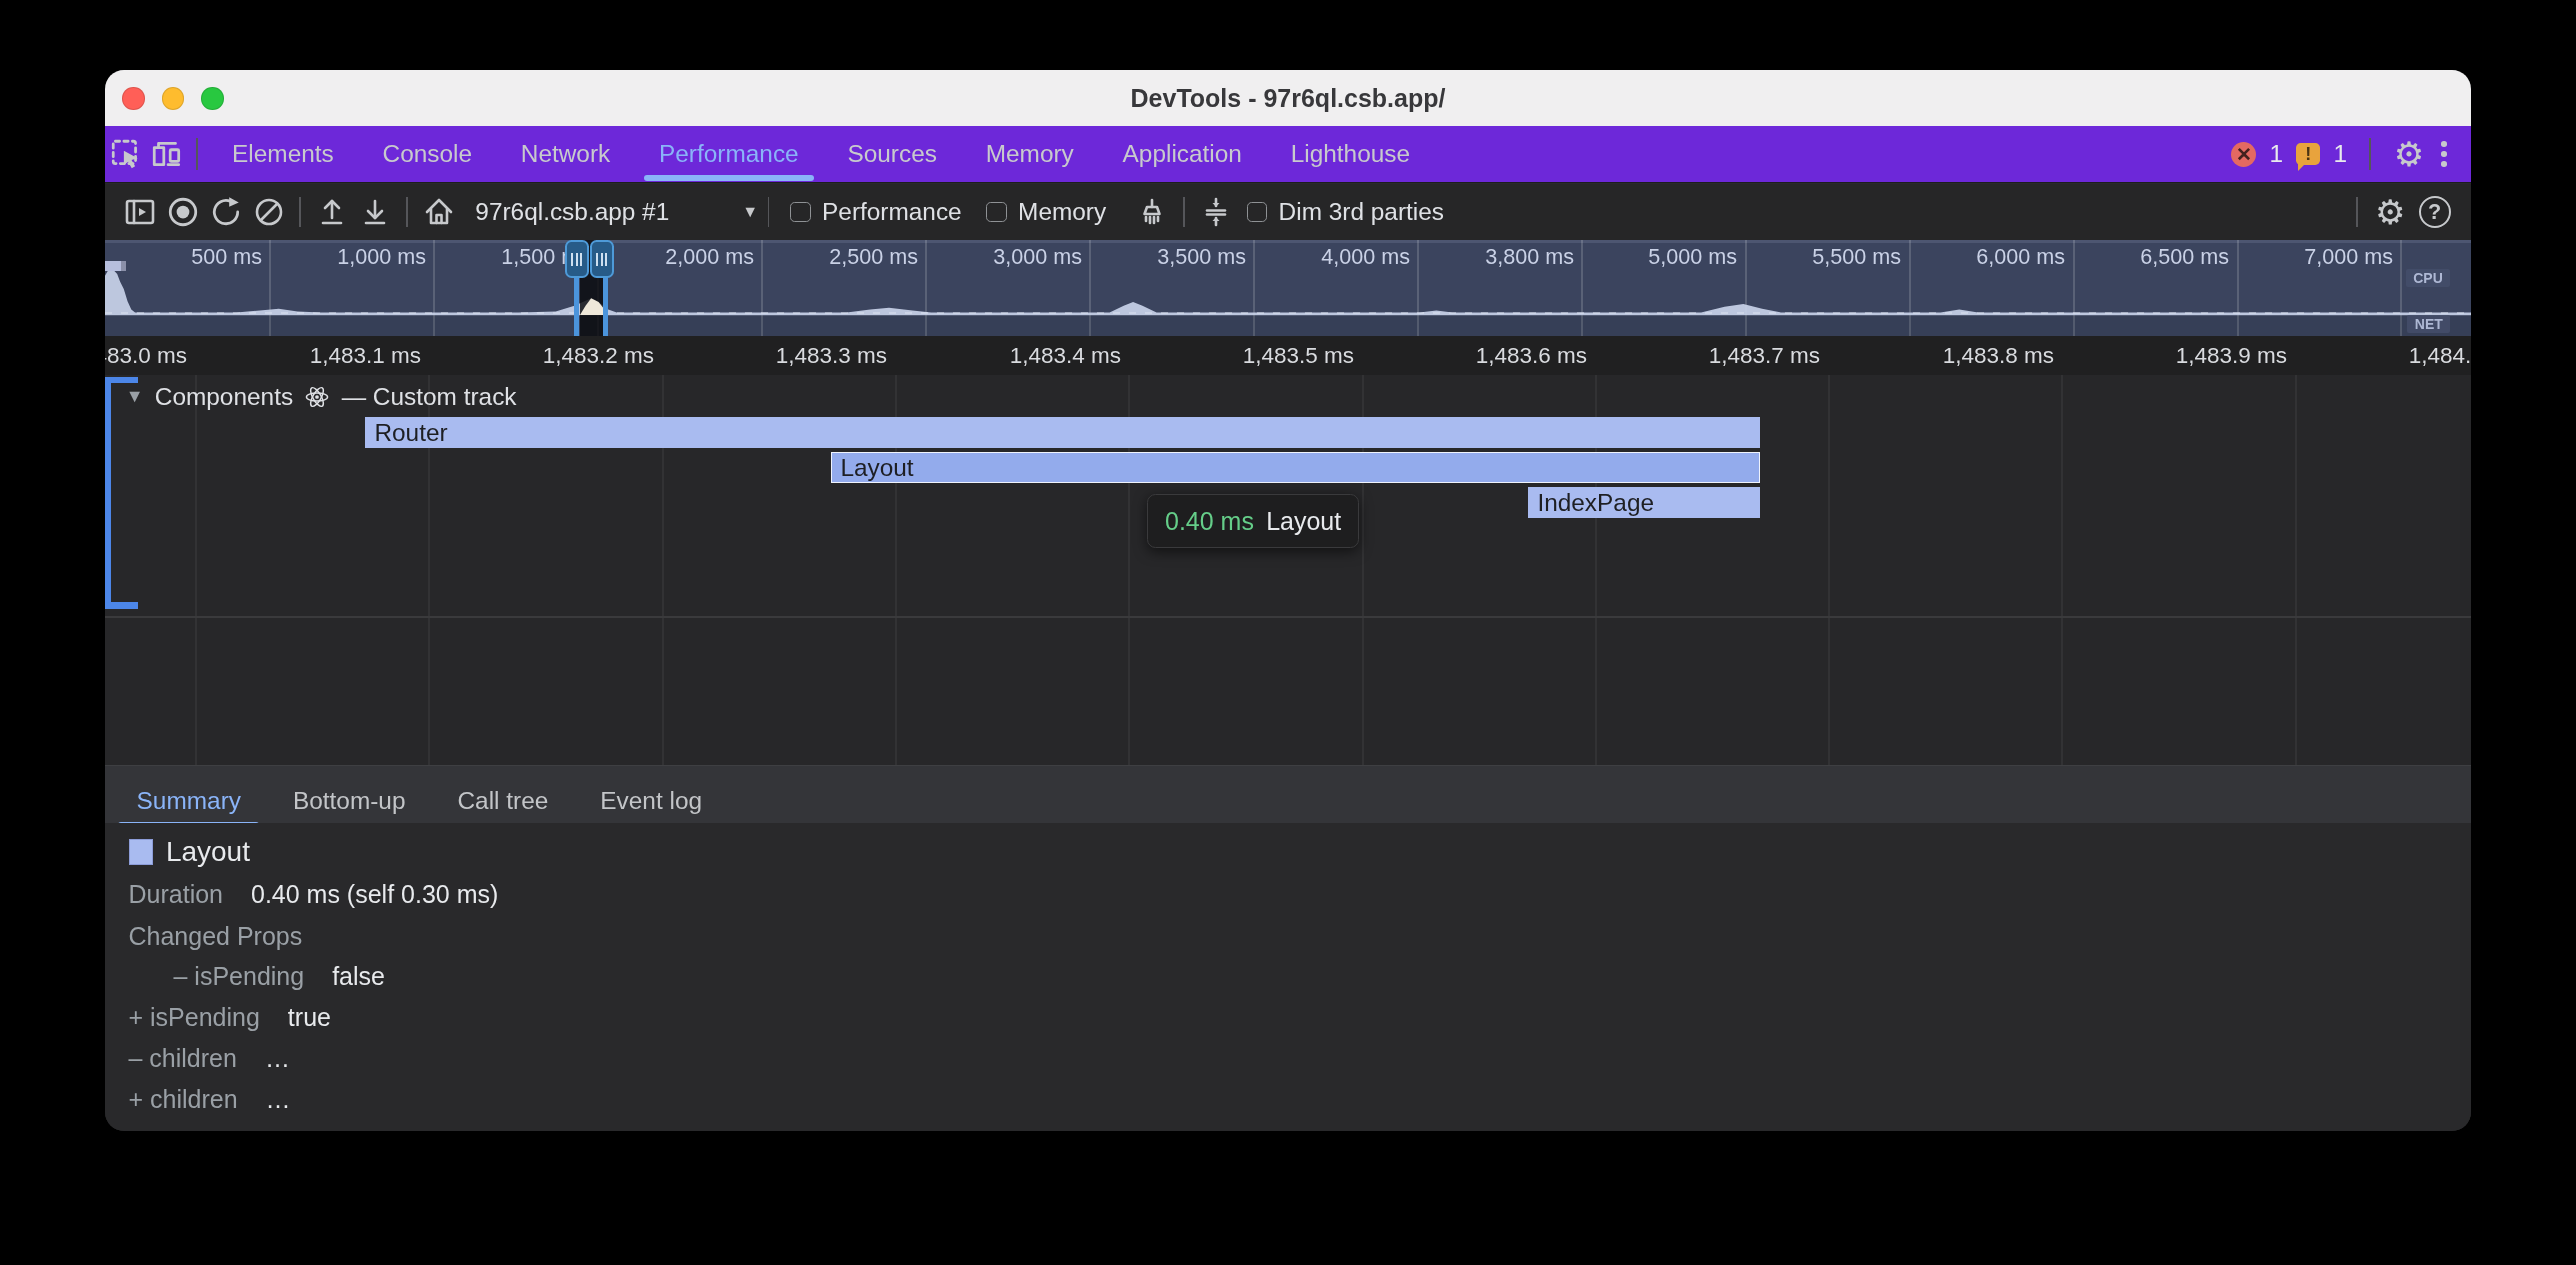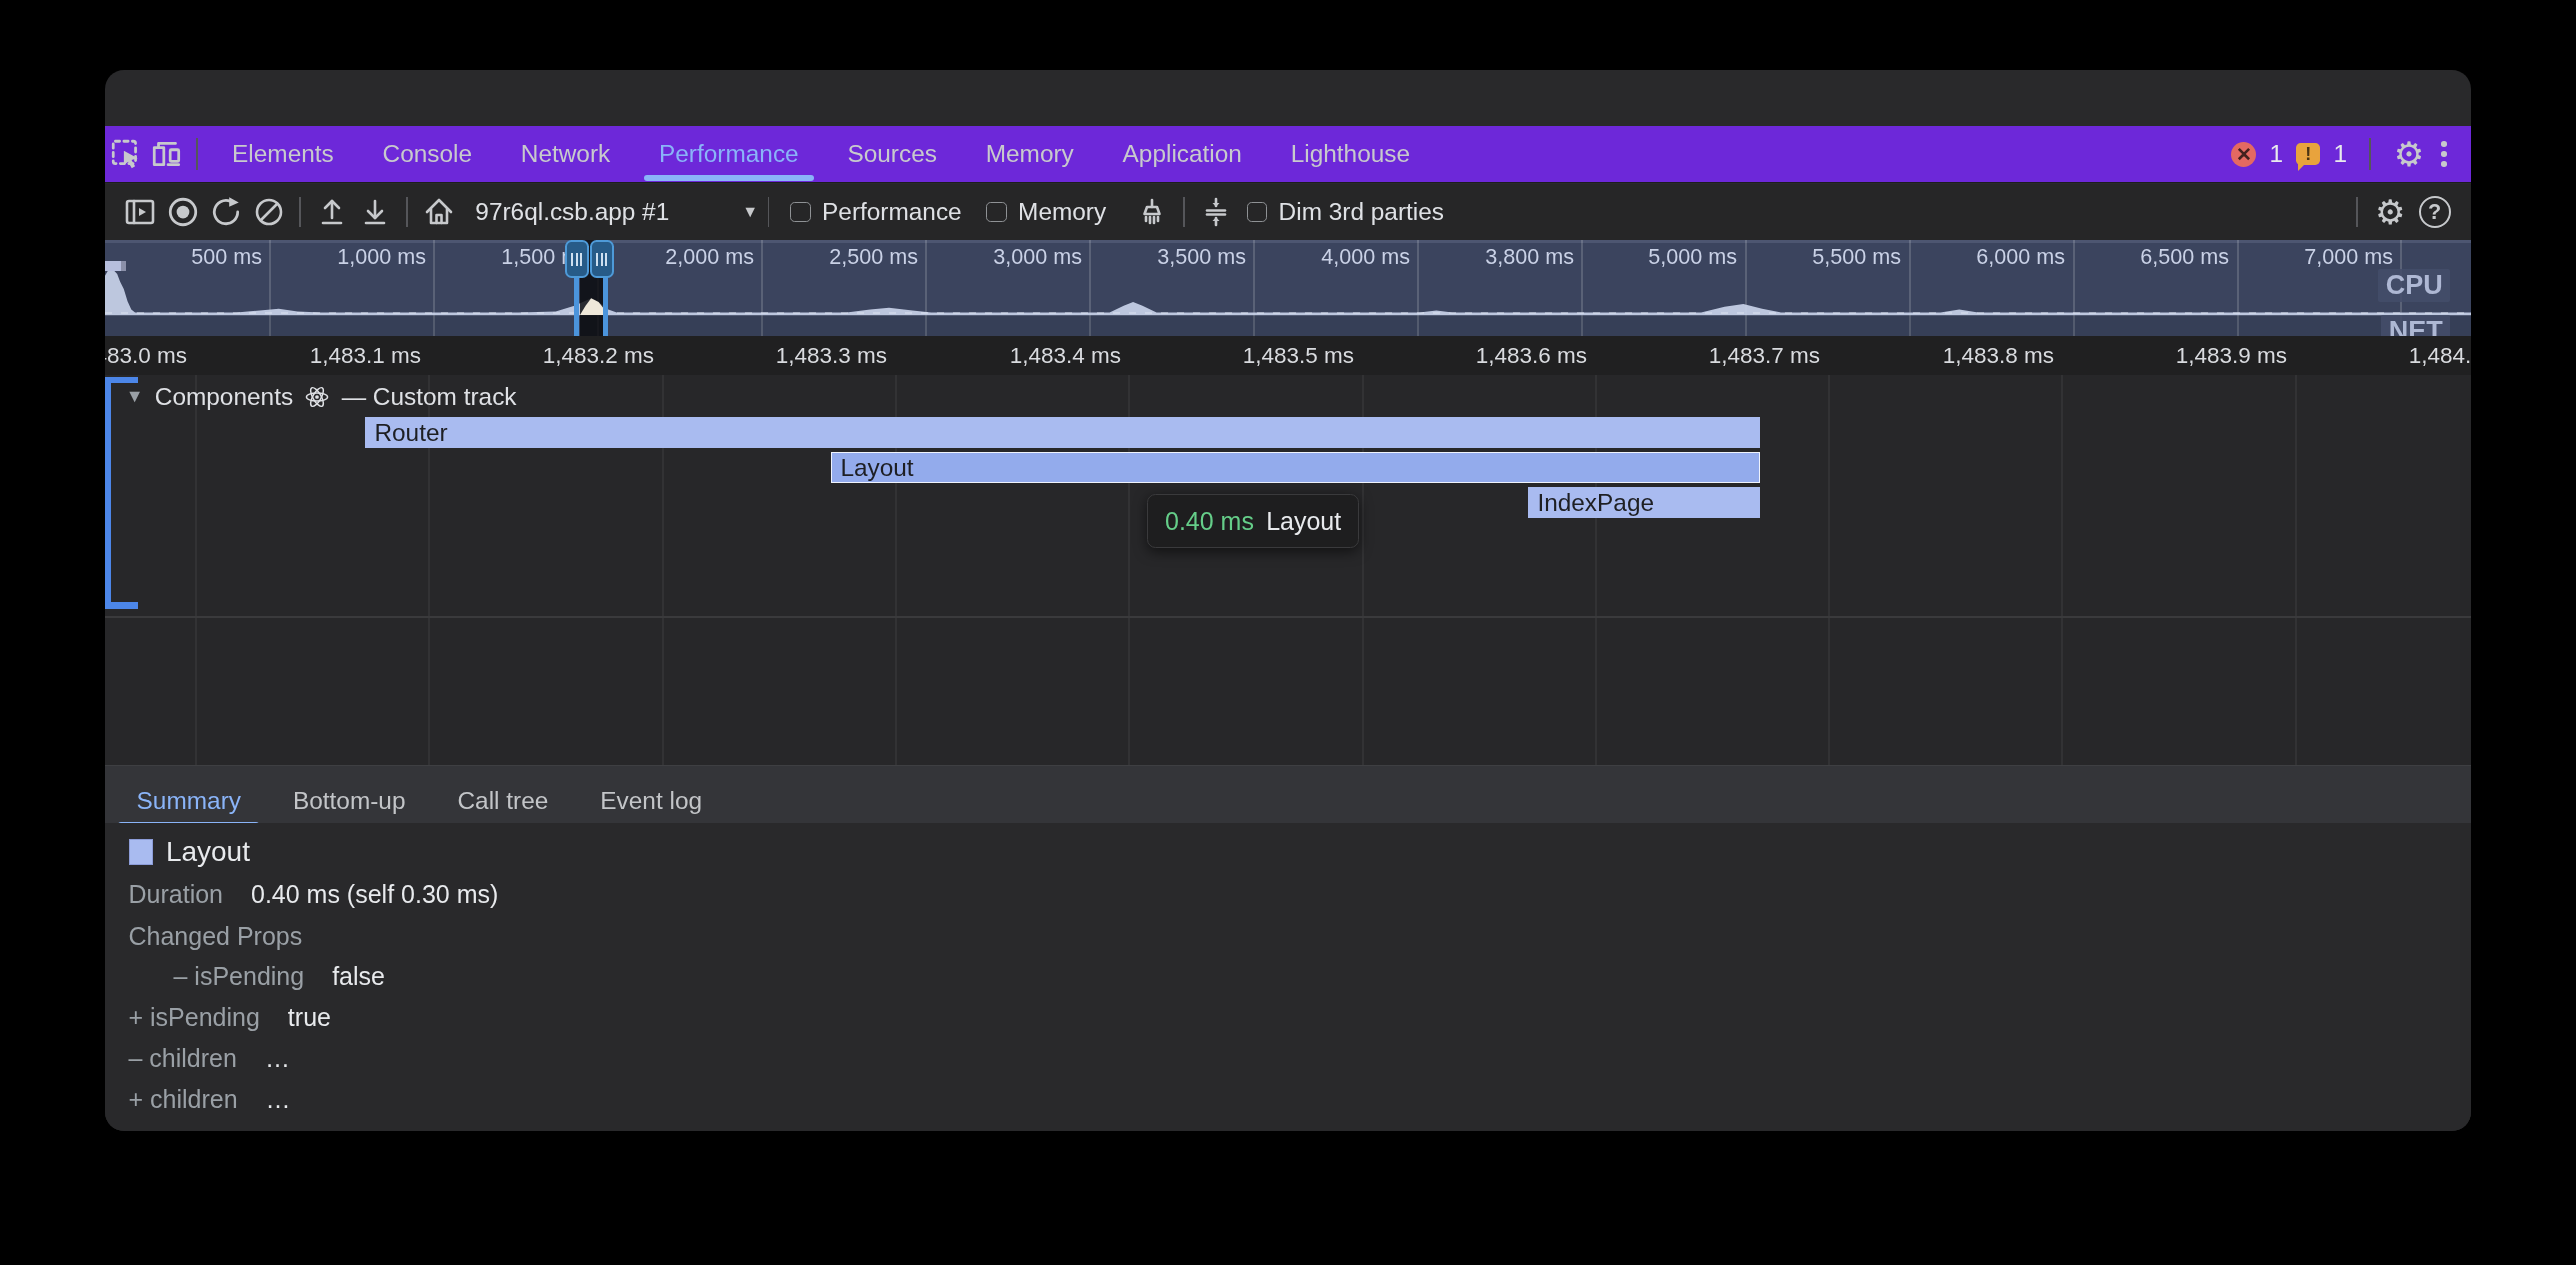--- a/index.html
+++ b/index.html
@@ -43,21 +43,21 @@
 
   
   .overview{position:absolute;left:0;top:170px;width:100%;height:96px;background:#3b445e;overflow:hidden;}
   .overview .topedge{position:absolute;left:0;top:0;width:100%;height:2.8px;background:#4d5671;}
   .ovtick{position:absolute;top:3.8px;width:188px;text-align:right;font-size:21.6px;color:#c9d1e6;}
   .ovgrid{position:absolute;top:0;bottom:0;width:1.9px;background:rgba(255,255,255,.16);}
   .dashline{position:absolute;left:0;right:0;top:72px;height:1.9px;background:repeating-linear-gradient(90deg,rgba(225,231,244,.45) 0 7.5px,transparent 7.5px 16px);}
   .netband{position:absolute;left:0;right:0;top:75px;bottom:0;background:rgba(0,0,0,.07);}
   .lavblock{position:absolute;left:0;top:20.7px;width:16px;height:10.3px;background:#b6bedd;}
   .lavnub{position:absolute;left:16px;top:20.7px;width:4.7px;height:10.3px;background:#8b90a9;}
-  .ovlabel{position:absolute;right:20.7px;font-size:27px;font-weight:bold;color:#aeb8d4;background:rgba(68,78,106,.85);padding:0.9px 7.5px;border-radius:1.9px;}
+  .ovlabel{position:absolute;right:20.7px;font-size:14px;font-weight:bold;color:#aeb8d4;background:rgba(68,78,106,.85);padding:0.9px 7.5px;border-radius:1.9px;}
   .slit{position:absolute;left:475px;top:0;width:26px;height:96px;background:rgba(10,10,12,.82);}
   .selline{position:absolute;top:0;height:96px;width:4.7px;background:#4b94dc;}
   .handle{position:absolute;top:0;width:23.5px;height:38px;border-radius:6.6px;background:#275b88;border:2.8px solid #4e9ad8;display:flex;align-items:center;justify-content:center;gap:2.8px;}
   .handle i{width:1.9px;height:13px;background:#cfe0f0;}
 
   
   .ruler{position:absolute;left:0;top:266px;width:100%;height:39px;background:#202021;overflow:hidden;}
   .rtick{position:absolute;top:6.6px;width:197px;text-align:right;font-size:22.5px;color:#d9dbdf;}
 
   
@@ -88,20 +88,28 @@
   .sumtitle{font-size:28px;color:#e8eaed;}
   .srow{position:absolute;left:23.5px;height:30px;display:flex;align-items:center;font-size:25px;}
   .srow .slabel{color:#9aa0a6;}
   .srow .svalue{color:#e8eaed;margin-left:28px;}
 </style>
 </head>
 <body>
 
 <div id="window">
 
+  <div class="titlebar">
+    <div class="traffic">
+      <div class="light" style="background:#ff5f57"></div>
+      <div class="light" style="background:#febc2e"></div>
+      <div class="light" style="background:#28c840"></div>
+    </div>
+    <div class="titletext">DevTools - 97r6ql.csb.app/</div>
+  </div>
 
   <div class="tabbar">
     <div class="icon-btn">
       <svg class="ic" width="34" height="34" viewBox="0 0 32 32">
         <rect x="4" y="4" width="21" height="21" rx="2" stroke-dasharray="4 4"></rect>
         <polygon points="14,13 27,20 21.2,21.6 24.6,27.6 21.4,29.4 18,23.4 14,26.4" fill="#c7c9cc" stroke="none"></polygon>
       </svg>
     </div>
     <div class="icon-btn">
       <svg class="ic" width="34" height="34" viewBox="0 0 32 32">

